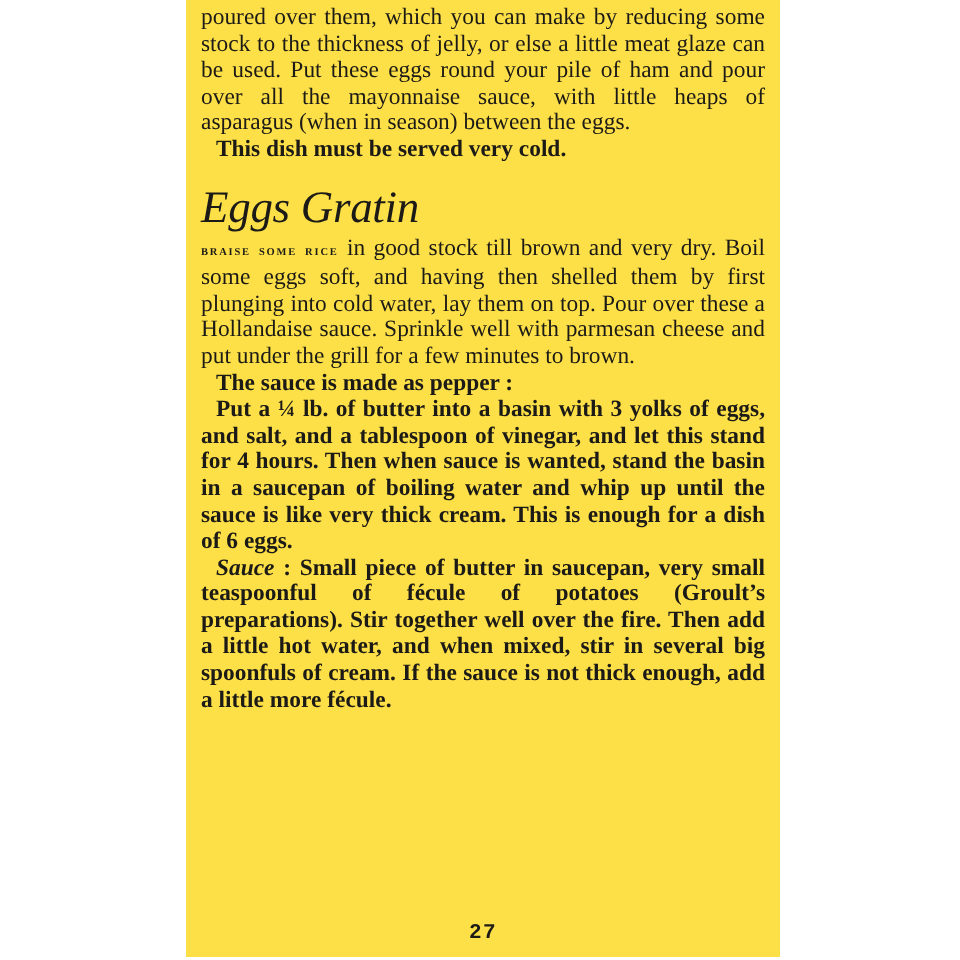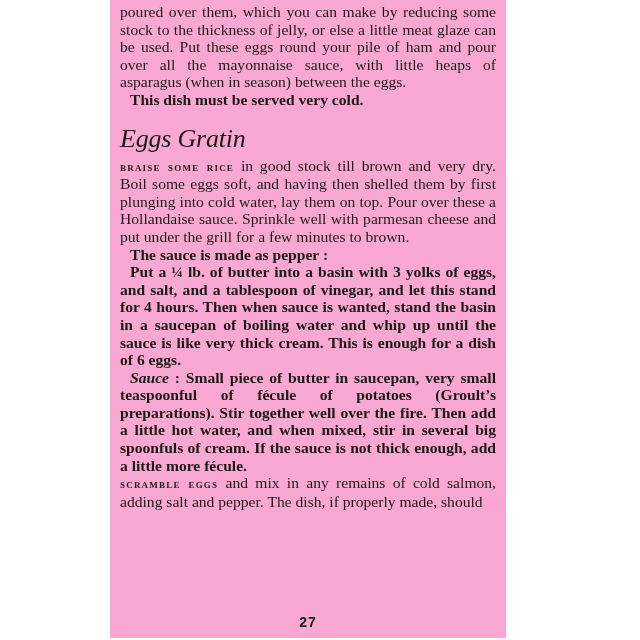--- a/index.html
+++ b/index.html
@@ -1,53 +1,53 @@
 <!DOCTYPE html>
 <html><head>
   <meta charset="utf-8">
   <style>
     html, body { margin: 0; padding: 0; background: #ffffff; }
     body { width: 640px; height: 640px; position: relative; overflow: hidden; }
     .page {
       position: absolute;
-      left: 110px; top: 0; width: 396px; height: 638px;
-      background: #f9a8d4;
+      left: 124px; top: 0; width: 396px; height: 638px;
+      background: #fde047;
     }
     .content {
       position: absolute;
       left: 10px; right: 10px; top: 3px;
       font-family: "Liberation Serif", "DejaVu Serif", serif;
       font-size: 15.6px;
       line-height: 17.6px;
       color: #1c1a17;
       text-align: justify;
     }
     .content p { margin: 0; }
     .indent { text-indent: 10px; font-weight: bold; }
     .heading {
       font-style: italic;
-      font-size: 26px;
+      font-size: 30px;
       line-height: 26px;
       margin: 17px 0 5px 0 !important;
       text-align: left;
       letter-spacing: -0.2px;
     }
     .sc {
       font-variant: small-caps;
       letter-spacing: 1.2px;
       text-transform: lowercase;
       font-weight: bold;
-      font-size: 13px;
+      font-size: 10px;
     }
     .it { font-style: italic; }
     .folio {
       position: absolute;
       left: 0; right: 0; top: 614px;
       text-align: center;
-      font-family: Liberation Sans, sans-serif;
+      font-family: Liberation Mono, monospace;
       font-size: 14px;
       font-weight: bold;
       color: #1c1a17;
       letter-spacing: 1px;
     }
   </style>
 </head>
 <body>
 
 <div class="page">
@@ -61,18 +61,17 @@
       <p><span class="sc">BRAISE SOME RICE</span><span> in good stock till brown and very dry.  Boil some eggs soft, and having then shelled them by first plunging into cold water, lay them on top.  Pour over these a Hollandaise sauce. Sprinkle well with parmesan cheese and put under the grill for a few minutes to brown.</span></p>
       <p class="indent">The sauce is made as pepper :</p>
       <p class="indent">Put a ¼ lb. of butter into a basin with 3 yolks of eggs, and salt, and a tablespoon of vinegar, and let this stand for 4 hours.  Then when sauce is wanted, stand the basin in a saucepan of boiling water and whip up until the sauce is like very thick cream.  This is enough for a dish of 6 eggs.</p>
     </section>
 
     <section>
       <p class="indent"><span class="it">Sauce</span><span> : Small piece of butter in saucepan, very small teaspoonful of fécule of potatoes (Groult’s preparations). Stir together well over the fire.  Then add a little hot water, and when mixed, stir in several big spoonfuls of cream.  If the sauce is not thick enough, add a little more fécule.</span></p>
     </section>
 
     <section>
-      <p><span class="sc">SCRAMBLE EGGS</span><span> and mix in any remains of cold salmon, adding salt and pepper.  The dish, if properly made, should</span></p>
     </section>
 
   </div>
   <div class="folio">27</div>
 </div>
 
 </body></html>

